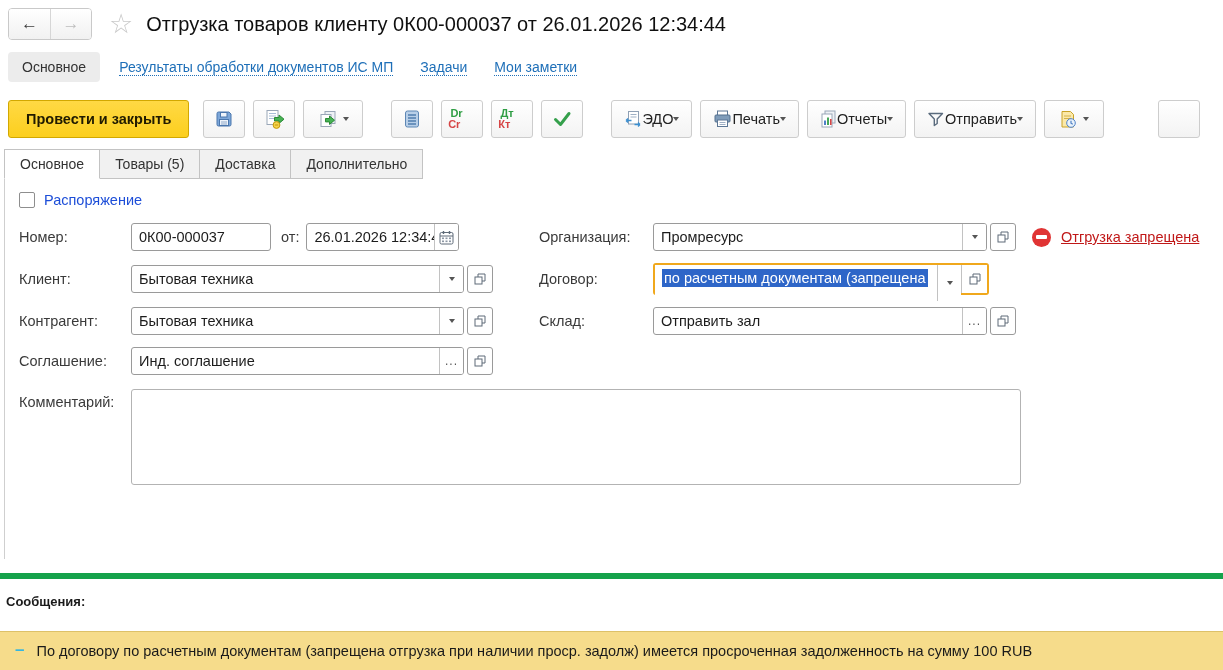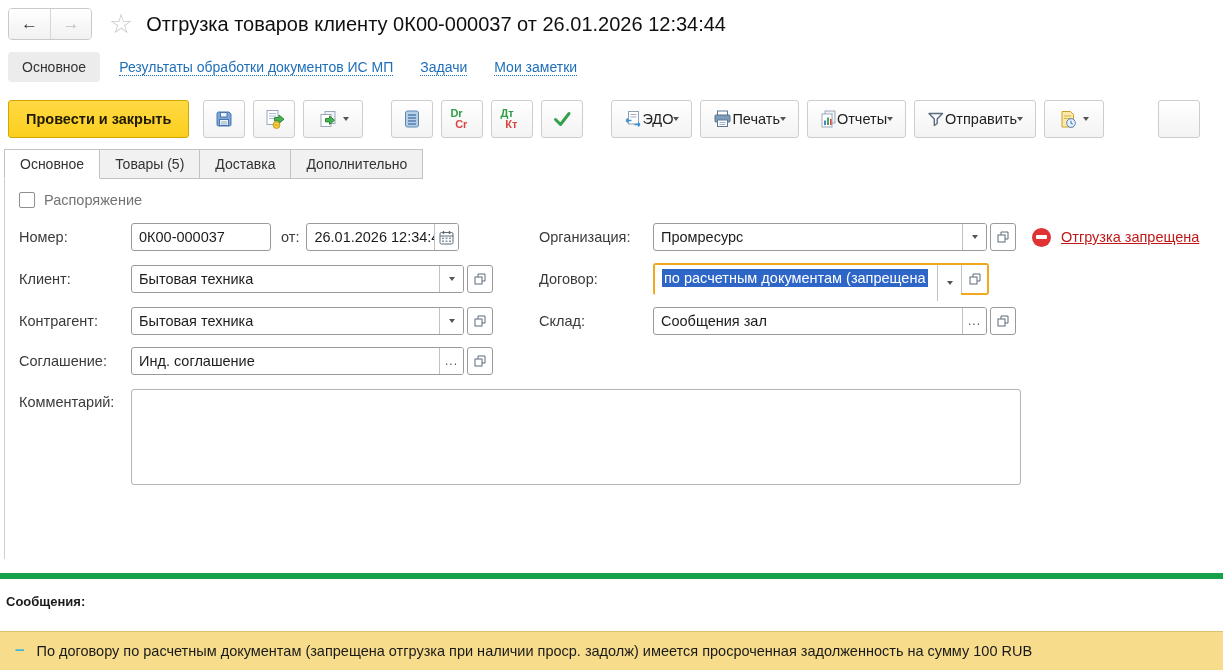--- a/index.html
+++ b/index.html
@@ -33,35 +33,35 @@
   .tbtn.wide { width:60px; gap:5px; }
   .gapL { margin-left:20px; }
   .combo { height:38px; margin-right:8px; padding:0 12px; display:inline-flex; align-items:center; gap:0;
     font-family:inherit; font-size:14.5px; color:#222; background:linear-gradient(#ffffff,#f3f3f3);
     border:1px solid #cdcdcd; border-radius:3px; cursor:pointer; flex:none; white-space:nowrap; }
   .caret-dn { width:0; height:0; border-left:3.5px solid transparent; border-right:3.5px solid transparent;
     border-top:4px solid #555; display:inline-block; }
   .acct { position:relative; width:26px; height:26px; display:inline-block; font-weight:bold;
     font-size:11px; line-height:1; }
   .acct .g { position:absolute; top:2px; left:1px; color:#2f9e44; font-style:normal; }
-  .acct .r { position:absolute; bottom:2px; right:8px; color:#d64545; font-style:normal; }
+  .acct .r { position:absolute; bottom:2px; right:15px; color:#d64545; font-style:normal; }
   .clip { margin-left:46px; margin-right:-12px; }
 
   
   .tabs { display:flex; margin:10px 0 0 4px; }
   .tab { padding:6px 15px; font-size:14px; color:#333; background:#f1f1f1; border:1px solid #c3c3c3;
     margin-right:-1px; cursor:pointer; position:relative; }
   .tab.active { background:#fff; border-bottom-color:#fff; z-index:2; }
 
   
   .panel { margin-left:4px; border-left:1px solid #cfcfcf; padding:13px 0 0 14px; height:380px; }
   .chkrow { display:flex; align-items:center; margin-bottom:15px; }
   .checkbox { width:16px; height:16px; border:1px solid #8e8e8e; border-radius:2px; background:#fff;
     margin-right:9px; cursor:pointer; flex:none; }
-  .chklbl { font-size:14.5px; color:#737373; }
+  .chklbl { font-size:14.5px; color:#1d4ed8; }
 
   .row { display:flex; align-items:center; margin-bottom:12px; }
   .lbl { font-size:14.5px; color:#3a3a3a; white-space:nowrap; }
   .w1 { width:112px; flex:none; }
   .w2 { width:114px; flex:none; margin-left:46px; }
   .lgrp { width:362px; flex:none; display:flex; align-items:center; }
 
   .fld { display:flex; align-items:stretch; height:28px; border:1px solid #9a9a9a; border-radius:3px;
     background:#fff; overflow:hidden; }
   .ftext { padding:5px 7px 0 7px; font-size:14.5px; color:#1c1c1c; white-space:nowrap; overflow:hidden;
@@ -351,21 +351,21 @@
         </div>
         <span class="sqbtn">
           <svg width="12" height="12" viewBox="0 0 12 12">
               <rect x="1" y="4" width="7" height="7" fill="#fff" stroke="#5f6b78"></rect>
               <path d="M4 4 V1 h7 v7 H8" fill="none" stroke="#5f6b78"></path>
             </svg>
         </span>
       </div>
       <span class="lbl w2">Склад:</span>
       <div class="fld rfld">
-        <span class="ftext">Сообщения зал</span>
+        <span class="ftext">Отправить зал</span>
         <span class="fbtn" style="font-size:12px;letter-spacing:1px;">...</span>
       </div>
       <span class="sqbtn">
         <svg width="12" height="12" viewBox="0 0 12 12">
             <rect x="1" y="4" width="7" height="7" fill="#fff" stroke="#5f6b78"></rect>
             <path d="M4 4 V1 h7 v7 H8" fill="none" stroke="#5f6b78"></path>
           </svg>
       </span>
     </div>
 

